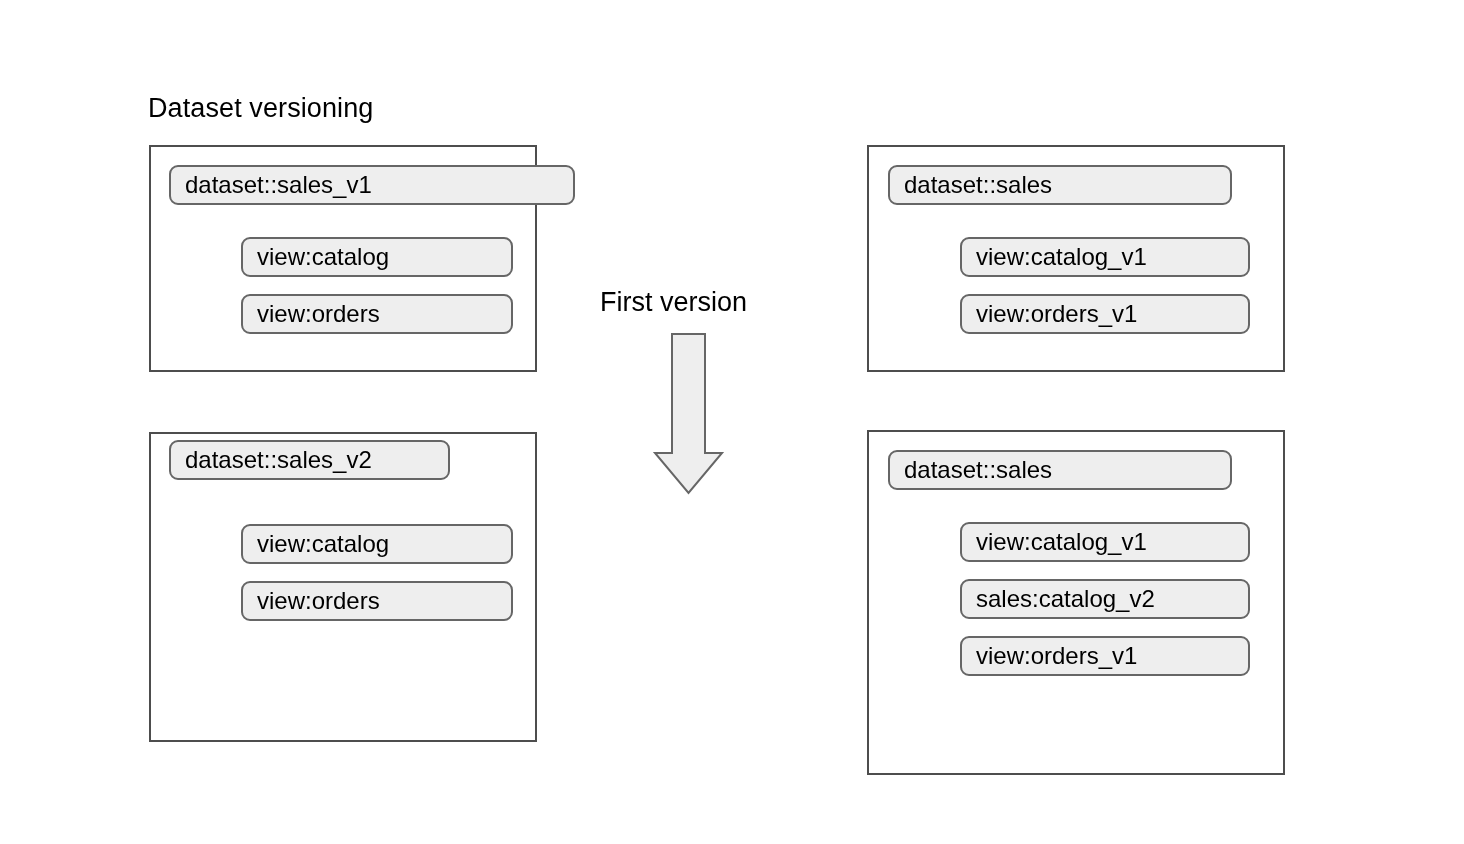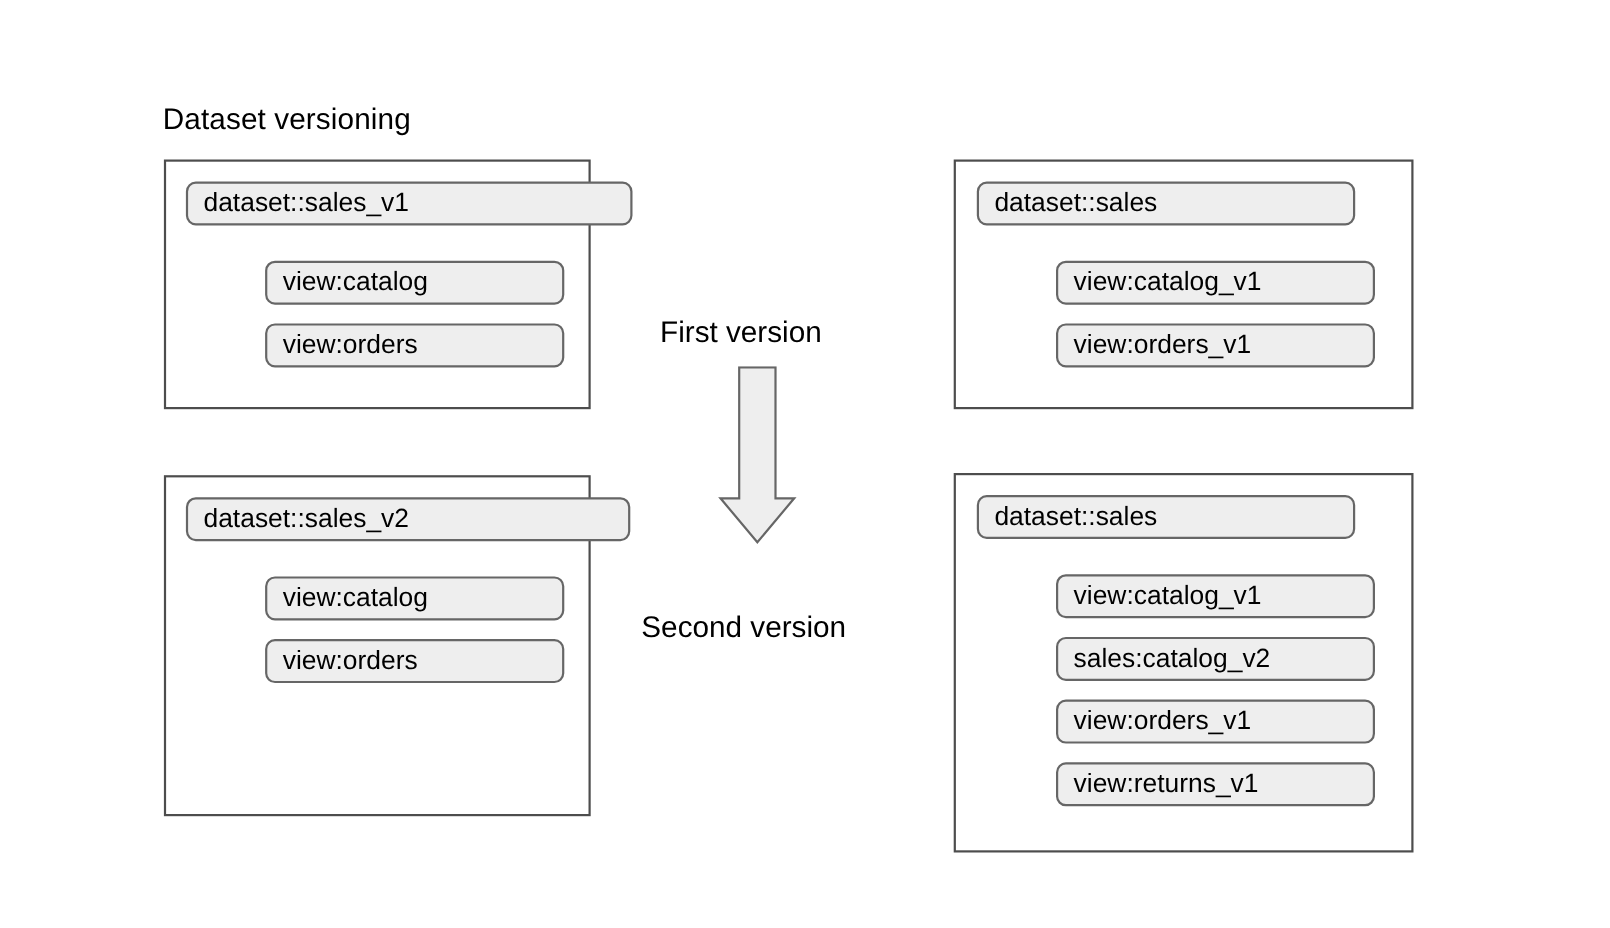--- a/index.html
+++ b/index.html
@@ -92,38 +92,37 @@
     </div>
     <div class="pill" style="left:90px; top:90px; width:272px;">
       <span class="pill-label">view:catalog</span>
     </div>
     <div class="pill" style="left:90px; top:147px; width:272px;">
       <span class="pill-label">view:orders</span>
     </div>
   </div>
 
   <div class="group-box" style="left:149px; top:432px; width:388px; height:310px;">
-    <div class="pill" style="left:18px; top:18px; width:404px;">
+    <div class="pill" style="left:18px; top:6px; width:281px;">
       <span class="pill-label">dataset::sales_v2</span>
     </div>
     <div class="pill" style="left:90px; top:90px; width:272px;">
       <span class="pill-label">view:catalog</span>
     </div>
     <div class="pill" style="left:90px; top:147px; width:272px;">
       <span class="pill-label">view:orders</span>
     </div>
   </div>
 
   <div class="center-label" id="label-first">First version</div>
 
   <svg id="down-arrow" viewBox="0 0 80 162" aria-hidden="true">
     <polygon points="22,1 55,1 55,120 72,120 38.5,160 5,120 22,120" fill="#eeeeee" stroke="#666666" stroke-width="2" stroke-linejoin="miter"></polygon>
   </svg>
 
-  <div class="center-label" id="label-second">Second version</div>
 
 
   <div class="group-box" style="left:867px; top:145px; width:418px; height:227px;">
     <div class="pill" style="left:19px; top:18px; width:344px;">
       <span class="pill-label">dataset::sales</span>
     </div>
     <div class="pill" style="left:91px; top:90px; width:290px;">
       <span class="pill-label">view:catalog_v1</span>
     </div>
     <div class="pill" style="left:91px; top:147px; width:290px;">
@@ -137,18 +136,15 @@
     </div>
     <div class="pill" style="left:91px; top:90px; width:290px;">
       <span class="pill-label">view:catalog_v1</span>
     </div>
     <div class="pill" style="left:91px; top:147px; width:290px;">
       <span class="pill-label">sales:catalog_v2</span>
     </div>
     <div class="pill" style="left:91px; top:204px; width:290px;">
       <span class="pill-label">view:orders_v1</span>
     </div>
-    <div class="pill" style="left:91px; top:261px; width:290px;">
-      <span class="pill-label">view:returns_v1</span>
-    </div>
   </div>
 
 </div>
 
 </body></html>

